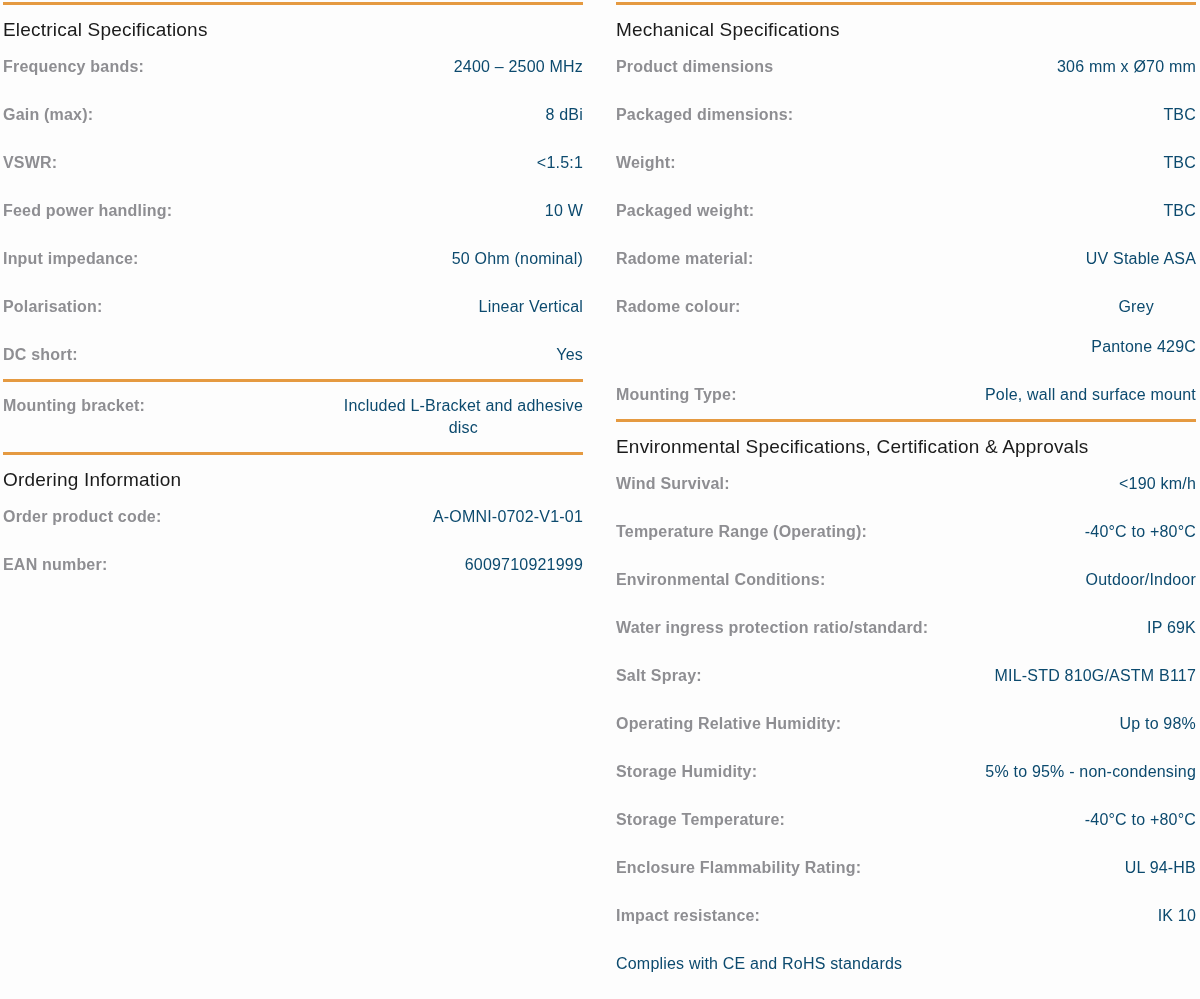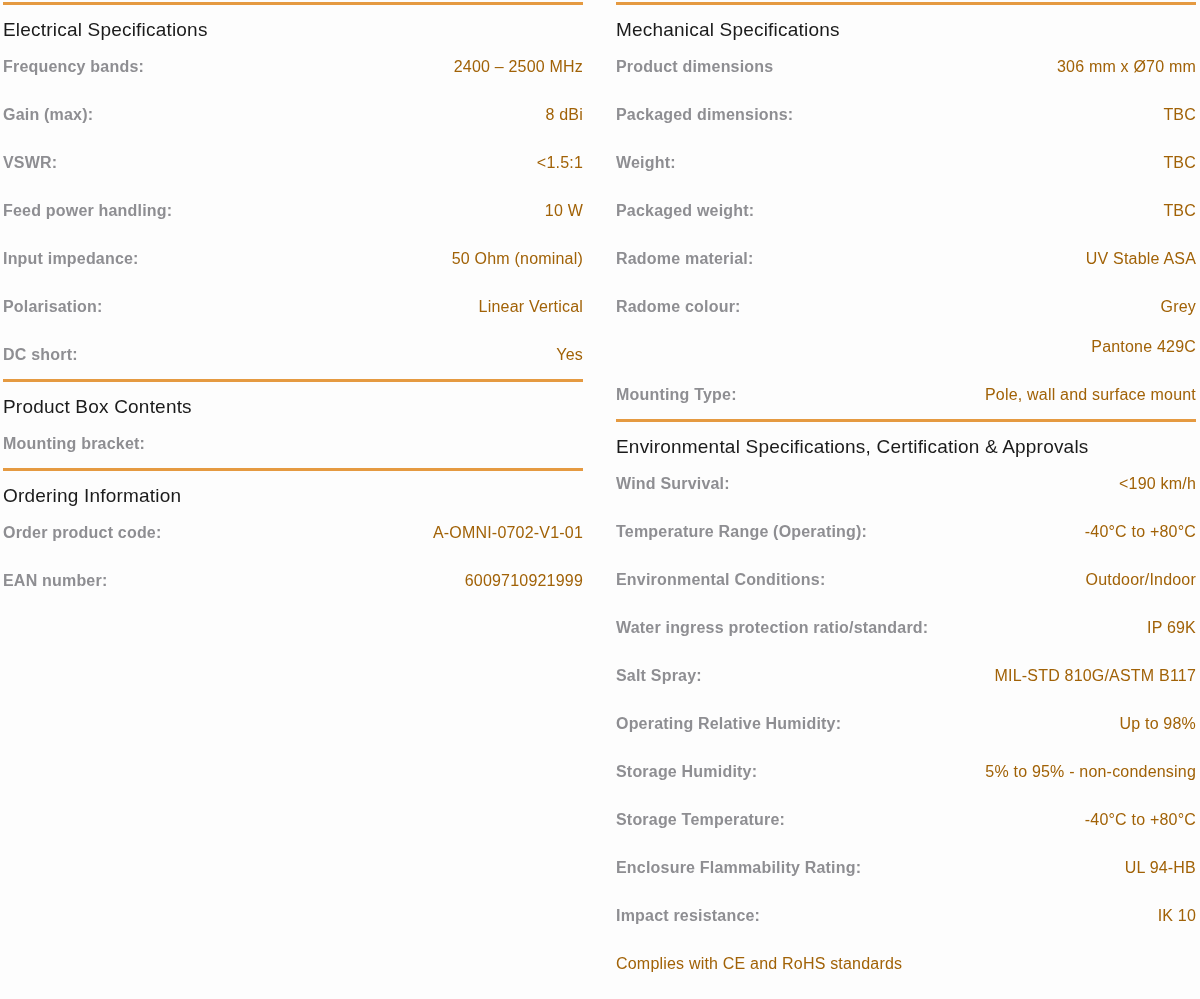--- a/index.html
+++ b/index.html
@@ -45,22 +45,22 @@
     line-height: 22px;
     letter-spacing: 0.2px;
   }
   .spec-label {
     font-weight: bold;
     color: #8e8e92;
     text-align: left;
     flex: 0 1 auto;
   }
   .spec-value {
-    color: #a16207;
-    text-align: right;
+    color: #0c4a6e;
+    text-align: center;
     flex: 0 1 auto;
     max-width: 62%;
   }
   .spec-value .line2 {
     
   }
   .spec-value .line2.spaced {
     margin-top: 18px; 
     margin-left: 15px;
   }
@@ -101,23 +101,26 @@
         <div class="spec-label">Polarisation:</div>
         <div class="spec-value">Linear Vertical</div>
       </div>
       <div class="spec-row">
         <div class="spec-label">DC short:</div>
         <div class="spec-value">Yes</div>
       </div>
     </div>
 
     <div class="section">
-      <div class="section-title">Product Box Contents</div>
       <div class="spec-row">
         <div class="spec-label">Mounting bracket:</div>
+        <div class="spec-value">
+          <div>Included L-Bracket and adhesive</div>
+          <div class="line2">disc</div>
+        </div>
       </div>
     </div>
 
     <div class="section">
       <div class="section-title">Ordering Information</div>
       <div class="spec-row">
         <div class="spec-label">Order product code:</div>
         <div class="spec-value">A-OMNI-0702-V1-01</div>
       </div>
       <div class="spec-row">

